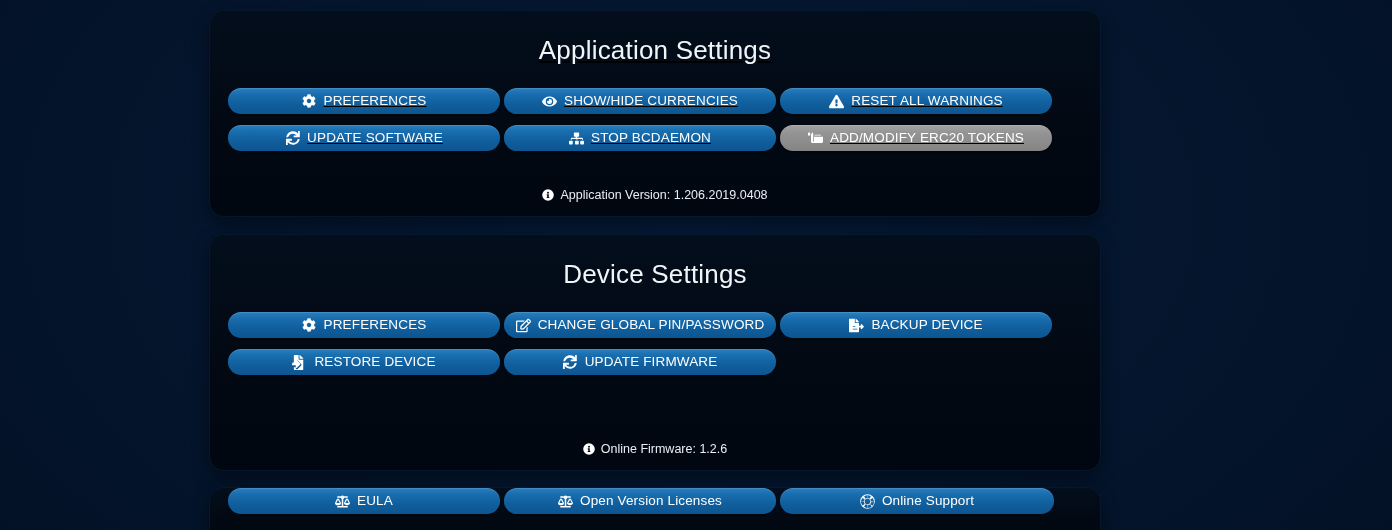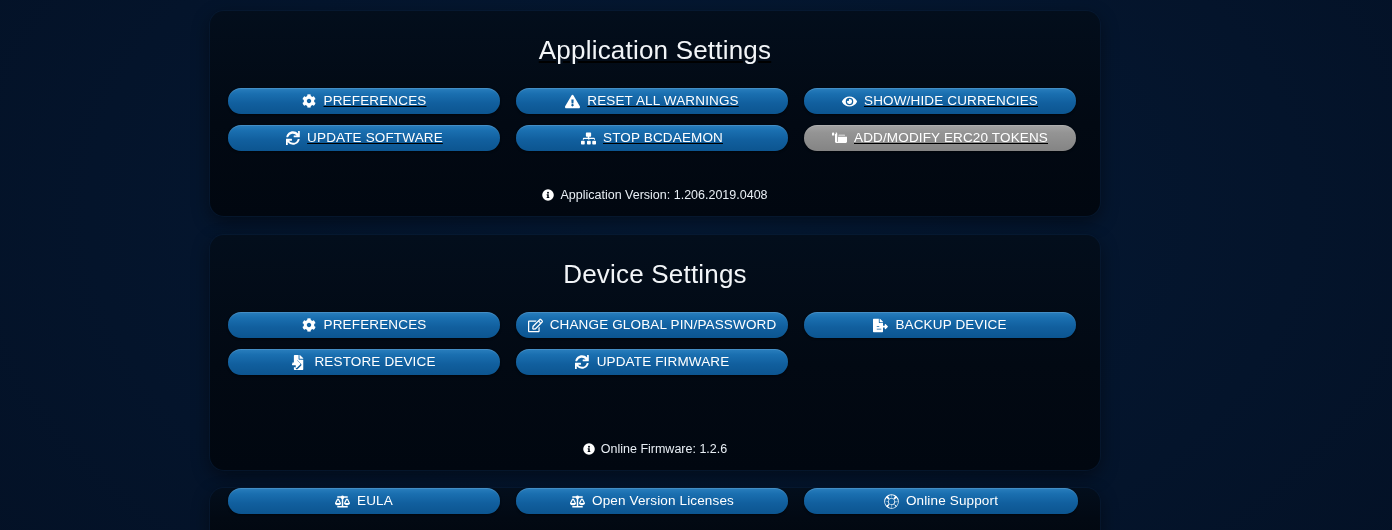--- a/index.html
+++ b/index.html
@@ -59,21 +59,21 @@
     letter-spacing: 0.2px;
     padding-top: 24px;
     margin: 0;
   }
 
   
   .btn-row {
     display: flex;
     justify-content: flex-start;
     padding: 0 18px;
-    gap: 16px;
+    gap: 4px;
   }
   .row-first { margin-top: 22px; }
   .row-second { margin-top: 11px; }
   .row-legal { margin-top: 16px; }
 
   .btn-cell {
     width: 272px;
     display: flex;
   }
   .btn-cell.wide { width: 274px; align-items: center; }
@@ -158,35 +158,35 @@
                 </svg>
             </span>
             <span class="label">PREFERENCES</span>
           </button>
         </div>
 
         <div class="btn-cell">
           <button class="btn uppercase">
             <span class="btn-icon">
               <svg viewBox="0 0 576 512" width="15" height="15" fill="#ffffff">
+                  <path d="M572.5 241.4C518.3 135.6 410.9 64 288 64S57.7 135.6 3.5 241.4a32.4 32.4 0 0 0 0 29.2C57.7 376.4 165.1 448 288 448s230.3-71.6 284.5-177.4a32.4 32.4 0 0 0 0-29.2zM288 400a144 144 0 1 1 0-288 144 144 0 0 1 0 288zm0-240a95.3 95.3 0 0 0-25.3 3.8 47.9 47.9 0 0 1-67 67A95.9 95.9 0 1 0 288 160z"></path>
+                </svg>
+            </span>
+            <span class="label">SHOW/HIDE CURRENCIES</span>
+          </button>
+        </div>
+
+        <div class="btn-cell">
+          <button class="btn uppercase">
+            <span class="btn-icon">
+              <svg viewBox="0 0 576 512" width="15" height="15" fill="#ffffff">
                   <path d="M569.5 440C587 470 565.4 512 530.5 512h-485C10.6 512-11 470 6.5 440L249 24c17.4-30 60.7-30 78.1 0l242.4 416zM288 354c-25.4 0-46 20.6-46 46s20.6 46 46 46 46-20.6 46-46-20.6-46-46-46zm-43.7-165.3l7.4 136c.3 6.4 5.6 11.3 12 11.3h48.6c6.4 0 11.6-5 12-11.3l7.4-136c.4-6.9-5.1-12.7-12-12.7h-63.4c-6.9 0-12.4 5.8-12 12.7z"></path>
                 </svg>
             </span>
             <span class="label">RESET ALL WARNINGS</span>
-          </button>
-        </div>
-
-        <div class="btn-cell">
-          <button class="btn uppercase">
-            <span class="btn-icon">
-              <svg viewBox="0 0 576 512" width="15" height="15" fill="#ffffff">
-                  <path d="M572.5 241.4C518.3 135.6 410.9 64 288 64S57.7 135.6 3.5 241.4a32.4 32.4 0 0 0 0 29.2C57.7 376.4 165.1 448 288 448s230.3-71.6 284.5-177.4a32.4 32.4 0 0 0 0-29.2zM288 400a144 144 0 1 1 0-288 144 144 0 0 1 0 288zm0-240a95.3 95.3 0 0 0-25.3 3.8 47.9 47.9 0 0 1-67 67A95.9 95.9 0 1 0 288 160z"></path>
-                </svg>
-            </span>
-            <span class="label">SHOW/HIDE CURRENCIES</span>
           </button>
         </div>
       </div>
 
       <div class="btn-row row-second">
         <div class="btn-cell">
           <button class="btn uppercase">
             <span class="btn-icon">
               <svg viewBox="0 0 512 512" width="14" height="14" fill="#ffffff">
                   <path d="M440.65 12.57l4 82.77A247.2 247.2 0 0 0 255.83 8C134.73 8 33.91 94.92 12.29 209.82A12 12 0 0 0 24.09 224h49.05a12 12 0 0 0 11.67-9.26 175.9 175.9 0 0 1 304.8-49.6l-95.92-4.64a12 12 0 0 0-12.57 12v47.89a12 12 0 0 0 12 12h200a12 12 0 0 0 12-12V12a12 12 0 0 0-12-12h-47.89a12 12 0 0 0-12 12.57zM255.83 432a175.6 175.6 0 0 1-146-77.8l95.92 4.64a12 12 0 0 0 12.57-12v-47.89a12 12 0 0 0-12-12h-200a12 12 0 0 0-12 12v200a12 12 0 0 0 12 12h47.89a12 12 0 0 0 12-12.57l-4-82.77A247.2 247.2 0 0 0 255.83 504c121.11 0 221.93-86.92 243.55-201.82a12 12 0 0 0-11.8-14.18h-49.05a12 12 0 0 0-11.67 9.26A175.9 175.9 0 0 1 255.83 432z"></path>

